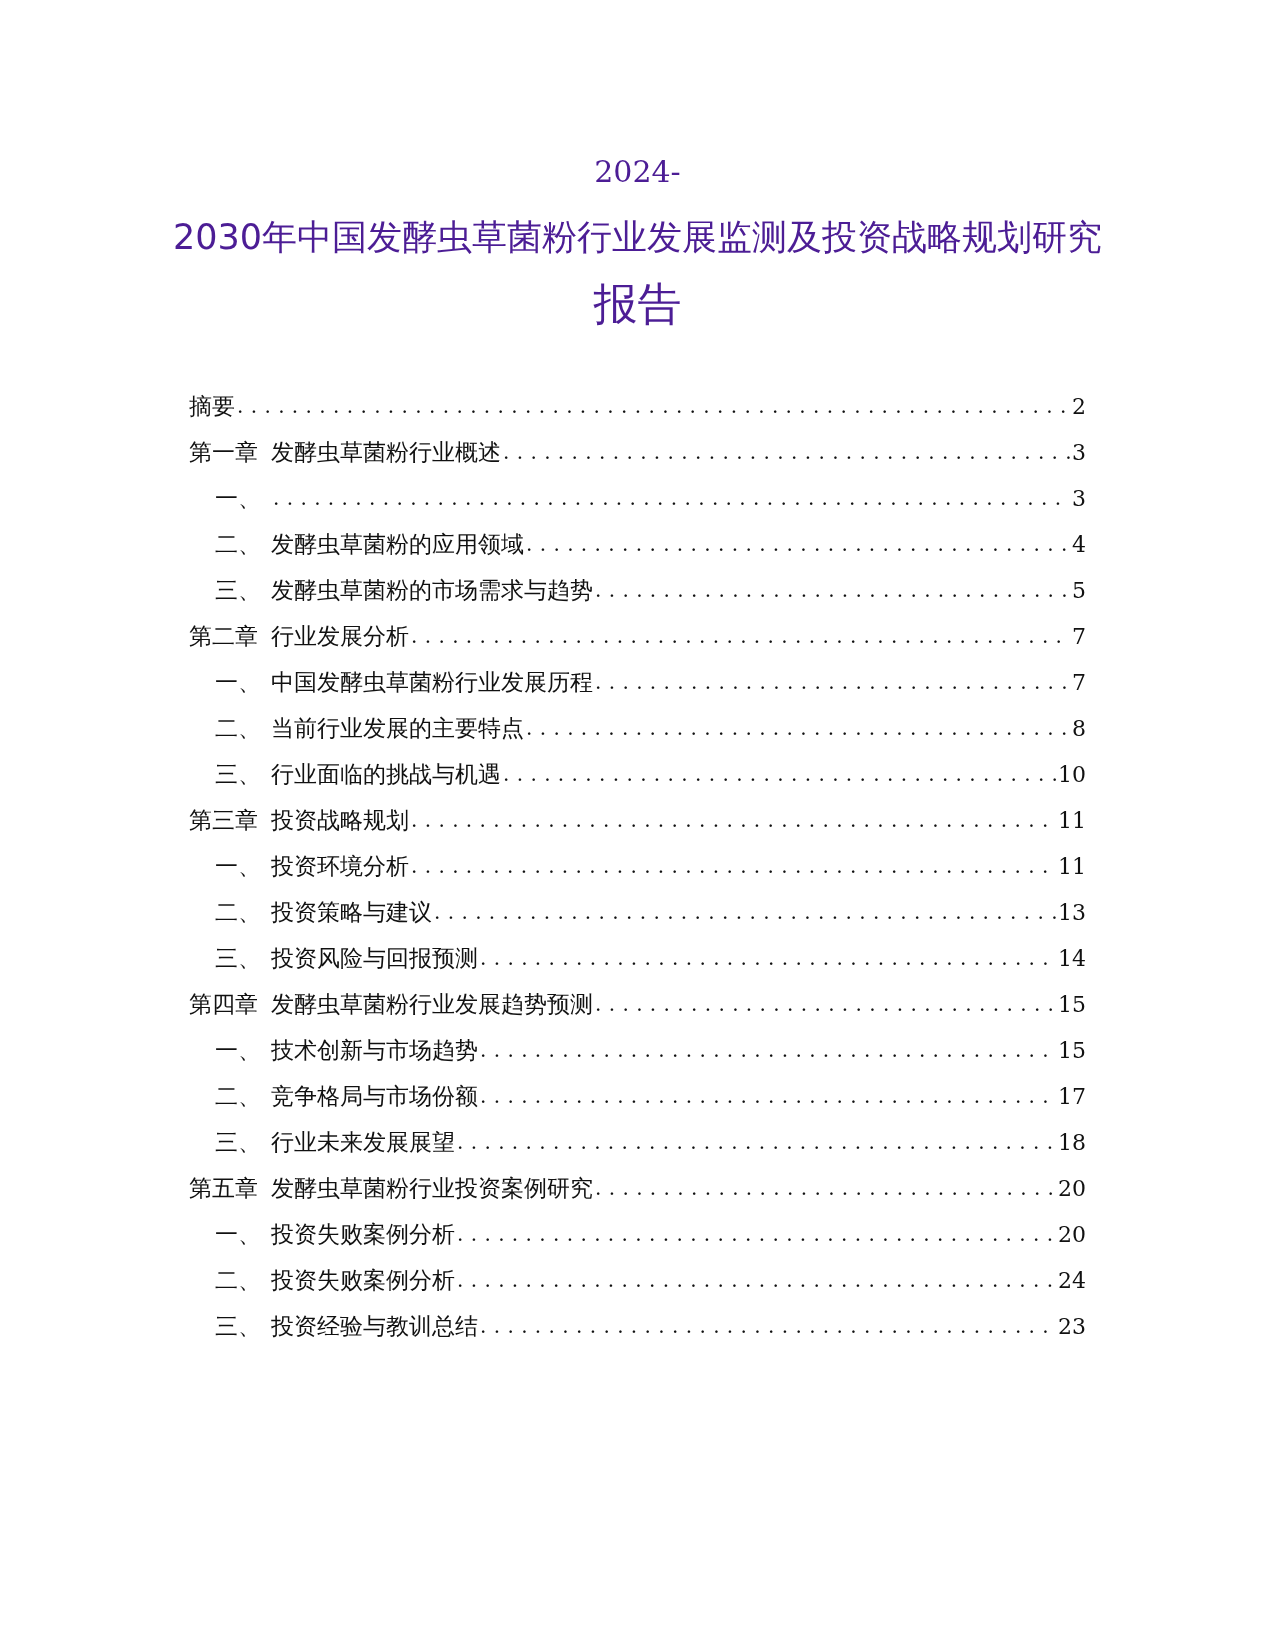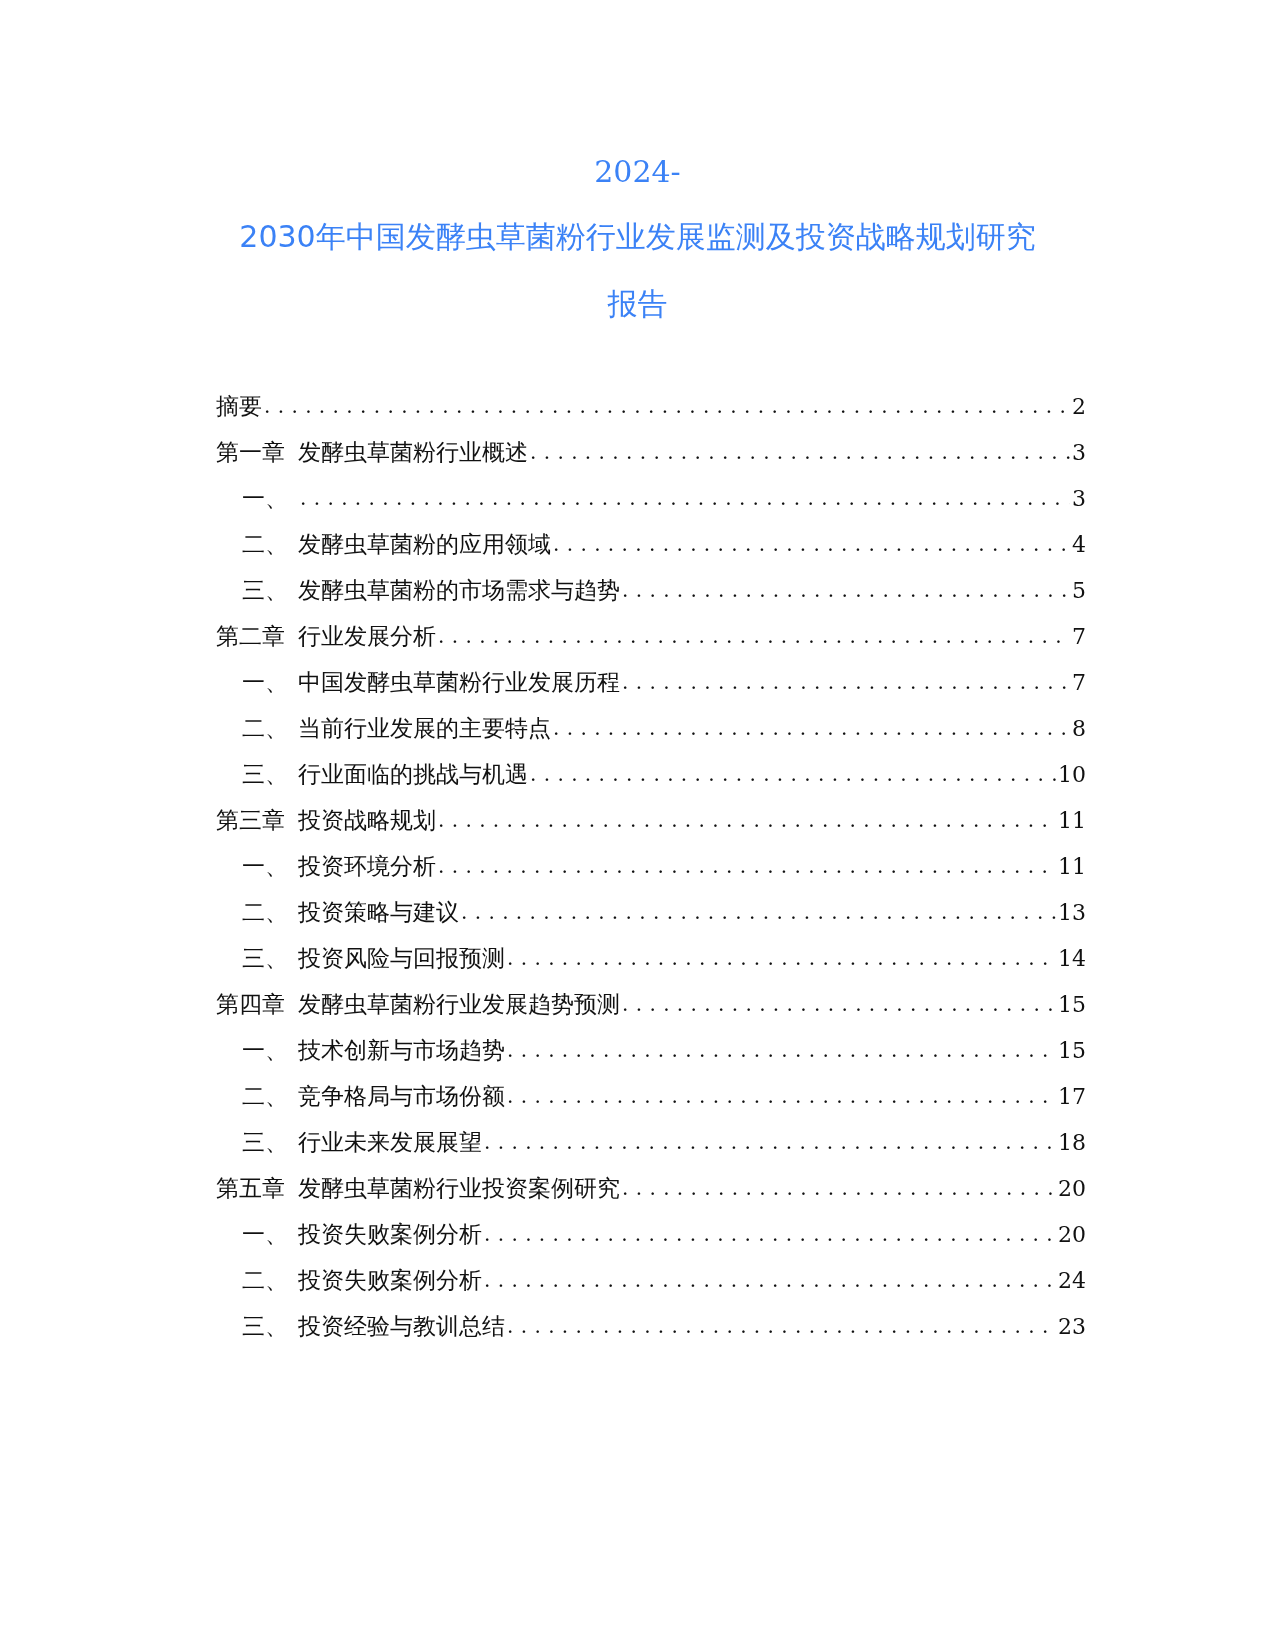--- a/index.html
+++ b/index.html
@@ -1,25 +1,25 @@
 <!DOCTYPE html>
 <html><head>
 <meta charset="utf-8">
 <style>
   html, body { margin:0; padding:0; background:#ffffff; }
   body { width:1275px; height:1650px; position:relative; overflow:hidden;
          font-family:"DejaVu Serif","Liberation Serif",serif; color:#111; }
   .title-line { position:absolute; left:0; width:1275px; text-align:center;
-                font-family:"DejaVu Sans","Liberation Sans",sans-serif; color:#3b82f6; white-space:nowrap; }
+                font-family:"DejaVu Sans","Liberation Sans",sans-serif; color:#4c1d95; white-space:nowrap; }
   #t1 { top:150px; font-size:30px; line-height:44px; font-family:"DejaVu Serif","Liberation Serif",serif; }
-  #t2 { top:215px; font-size:30px; line-height:44px; }
-  #t3 { top:282px; font-size:30px; line-height:44px; }
+  #t2 { top:215px; font-size:35px; line-height:44px; }
+  #t3 { top:282px; font-size:44px; line-height:44px; }
   .toc { position:absolute; left:189px; top:383px; width:897px; }
   .toc-row { position:relative; height:46px; display:flex; align-items:center;
-             font-size:23px; white-space:nowrap;margin-left:27px; }
+             font-size:23px; white-space:nowrap; }
   .toc-row .num { flex:0 0 auto; font-family:"DejaVu Sans","Liberation Sans",sans-serif; }
   .toc-row.chapter .num { width:82px; }
   .toc-row.section .num { width:82px; padding-left:26px; box-sizing:border-box; }
   .toc-row.plain .num { width:0; }
   .toc-row .label { flex:0 0 auto; font-family:"DejaVu Sans","Liberation Sans",sans-serif; }
   .toc-row .leader { flex:1 1 auto; overflow:hidden; margin:0 2px; letter-spacing:5.4px;
                      font-size:20px; line-height:46px; color:#111; }
   .toc-row .leader::before { content:". . . . . . . . . . . . . . . . . . . . . . . . . . . . . . . . . . . . . . . . . . . . . . . . . . . . . . . . . . . . . . . . . . . . . . . . . . . . . . . . . . . . . . . . . . . . . . . . . . . . . . . . . . . . . . . . . . . . . . . . ."; letter-spacing:0; word-spacing:1px; }
   .toc-row .page { flex:0 0 auto; font-family:"DejaVu Serif","Liberation Serif",serif; font-size:22px; text-align:right; }
 </style>

